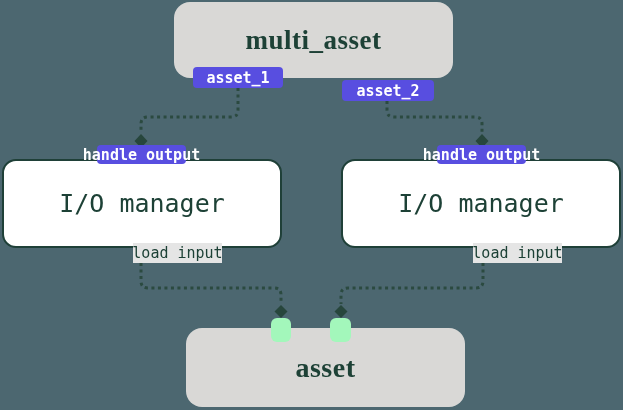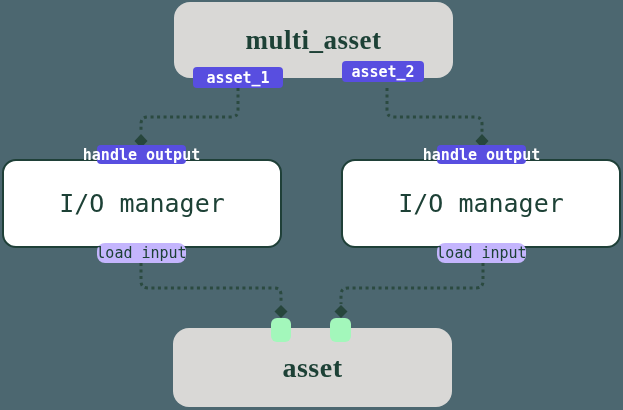--- a/index.html
+++ b/index.html
@@ -49,24 +49,25 @@
     font-weight:bold;
     white-space:nowrap;
     z-index:3;
   }
   .tag-purple{
     background:#584ee0;
     color:#ffffff;
     border-radius:4px;
   }
   .tag-green{
-    background:#c4b5fd;
+    background:#e5e5e5;
     color:#1d4136;
-    border-radius:8px;
+    border-radius:0;
     font-weight:normal;
+    margin-left:36px;
   }
   .port{
     position:absolute;
     background:#a3f7bb;
     border-radius:6px;
     z-index:3;
   }
   svg.edges{
     position:absolute;left:0;top:0;
     z-index:2;
@@ -102,21 +103,21 @@
     <polygon points="341,305 347.5,311.5 341,318 334.5,311.5"></polygon>
   </svg>
 
   <div class="node node-gray" style="left:174px;top:2px;width:279px;height:76px;">
     <span class="big-label">multi_asset</span>
   </div>
 
   <div class="tag tag-purple" style="left:193px;top:67px;width:90px;height:21px;">
     <span>asset_1</span>
   </div>
-  <div class="tag tag-purple" style="left:342px;top:61px;width:82px;height:21px;">
+  <div class="tag tag-purple" style="left:342px;top:80px;width:92px;height:21px;">
     <span>asset_2</span>
   </div>
 
   <div class="tag tag-purple" style="left:97px;top:145px;width:89px;height:19px;">
     <span>handle output</span>
   </div>
   <div class="node node-white" style="left:2px;top:159px;width:280px;height:89px;">
     <span class="mid-label">I/O manager</span>
   </div>
   <div class="tag tag-green" style="left:97px;top:243px;width:89px;height:20px;">
@@ -129,17 +130,17 @@
   <div class="node node-white" style="left:341px;top:159px;width:280px;height:89px;">
     <span class="mid-label">I/O manager</span>
   </div>
   <div class="tag tag-green" style="left:437px;top:243px;width:89px;height:20px;">
     <span>load input</span>
   </div>
 
   <div class="port" style="left:271px;top:318px;width:20px;height:24px;"></div>
   <div class="port" style="left:330px;top:318px;width:21px;height:24px;"></div>
 
-  <div class="node node-gray" style="left:173px;top:328px;width:279px;height:79px;justify-content:center;">
+  <div class="node node-gray" style="left:186px;top:328px;width:279px;height:79px;justify-content:center;">
     <span class="big-label" style="font-size:28px;">asset</span>
   </div>
 
 </div>
 
 </body></html>

